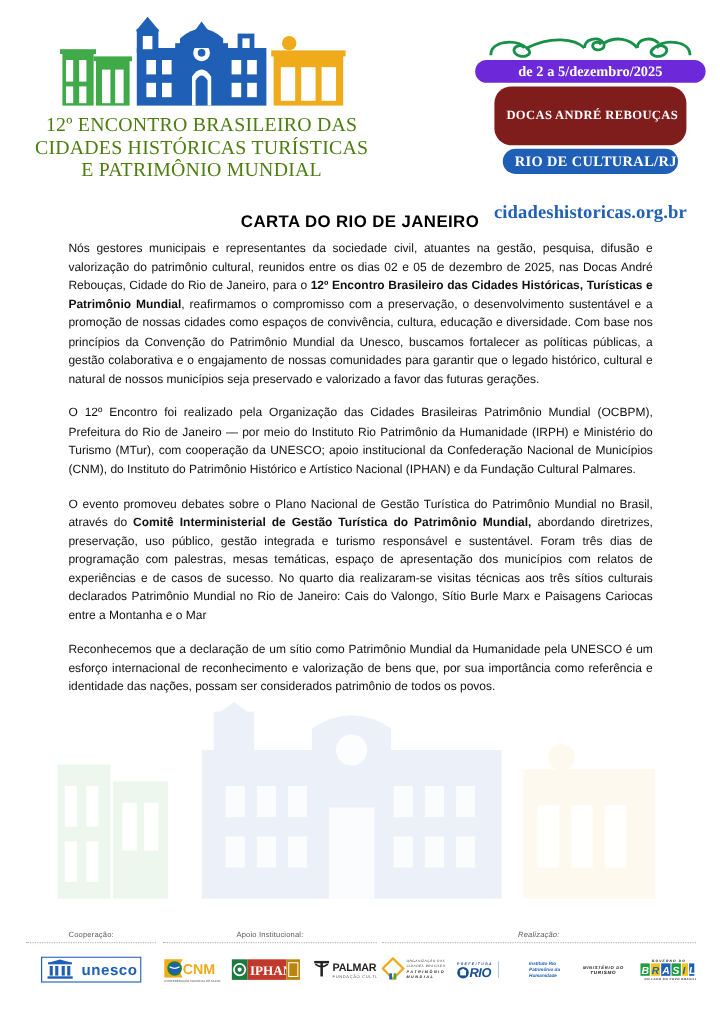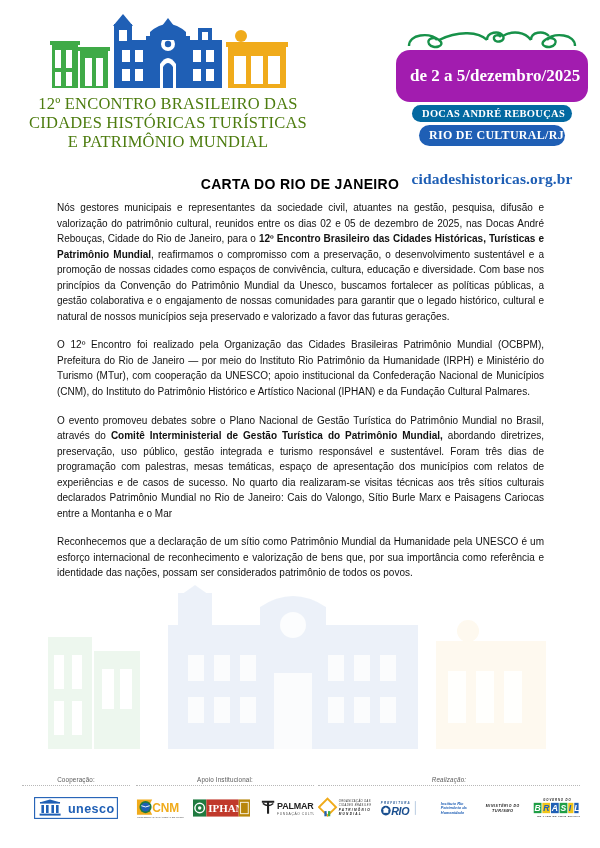--- a/index.html
+++ b/index.html
@@ -67,29 +67,29 @@
     display: block;
     margin: 0 auto 3px auto;
     border-radius: 14px;
     color: #ffffff;
     font-family: "Liberation Serif", serif;
     font-weight: bold;
     text-align: center;
     white-space: nowrap;
   }
   .badge-green {
-    background: #a21caf;
-    font-size: 17px;
-    padding: 16px 14px;
+    background: #6d28d9;
+    font-size: 12px;
+    padding: 2px 14px;
     width: 164px;
   }
   .badge-yellow {
-    background: #0369a1;
+    background: #7f1d1d;
     font-size: 10.5px;
-    padding: 3px 10px;
+    padding: 19px 10px;
     width: 140px;
     letter-spacing: 0.3px;
   }
   .badge-blue {
     background: #1f5fb5;
     font-size: 12px;
     padding: 3px 10px;
     width: 126px;
     letter-spacing: 0.3px;
   }

